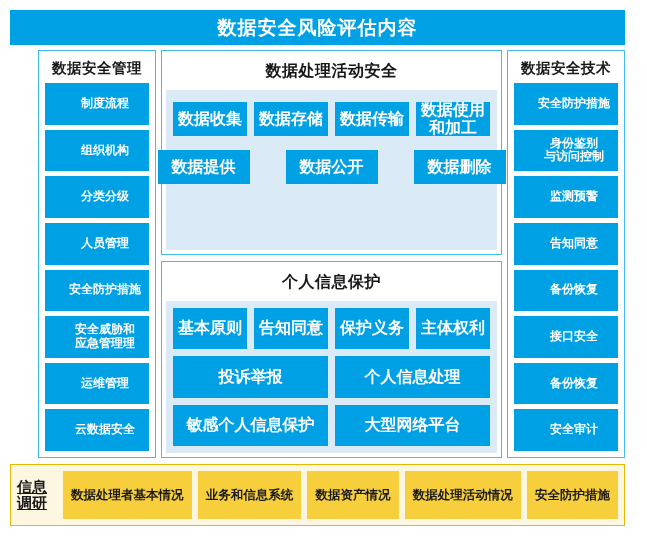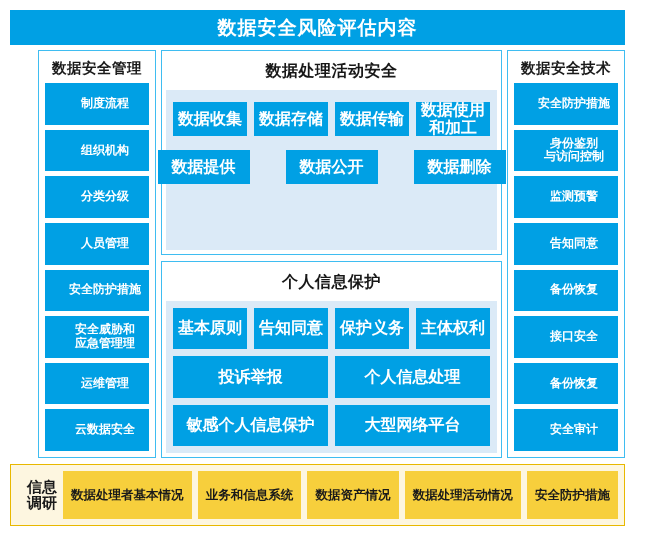--- a/index.html
+++ b/index.html
@@ -158,22 +158,23 @@
     align-items: center;
     padding: 6px;
     gap: 6px;
   }
   .bottom-label {
     flex: 0 0 40px;
     font-size: 15px;
     font-weight: bold;
     color: #1a1a1a;
     line-height: 1.1;
-    text-align: right;
+    text-align: left;
     white-space: pre-line;
+    text-decoration: underline;
   }
   .bottom-items {
     flex: 1 1 auto;
     display: flex;
     gap: 6px;
     height: 100%;
   }
   .ychip {
     background: #f7cf3c;
     color: #1a1a1a;

